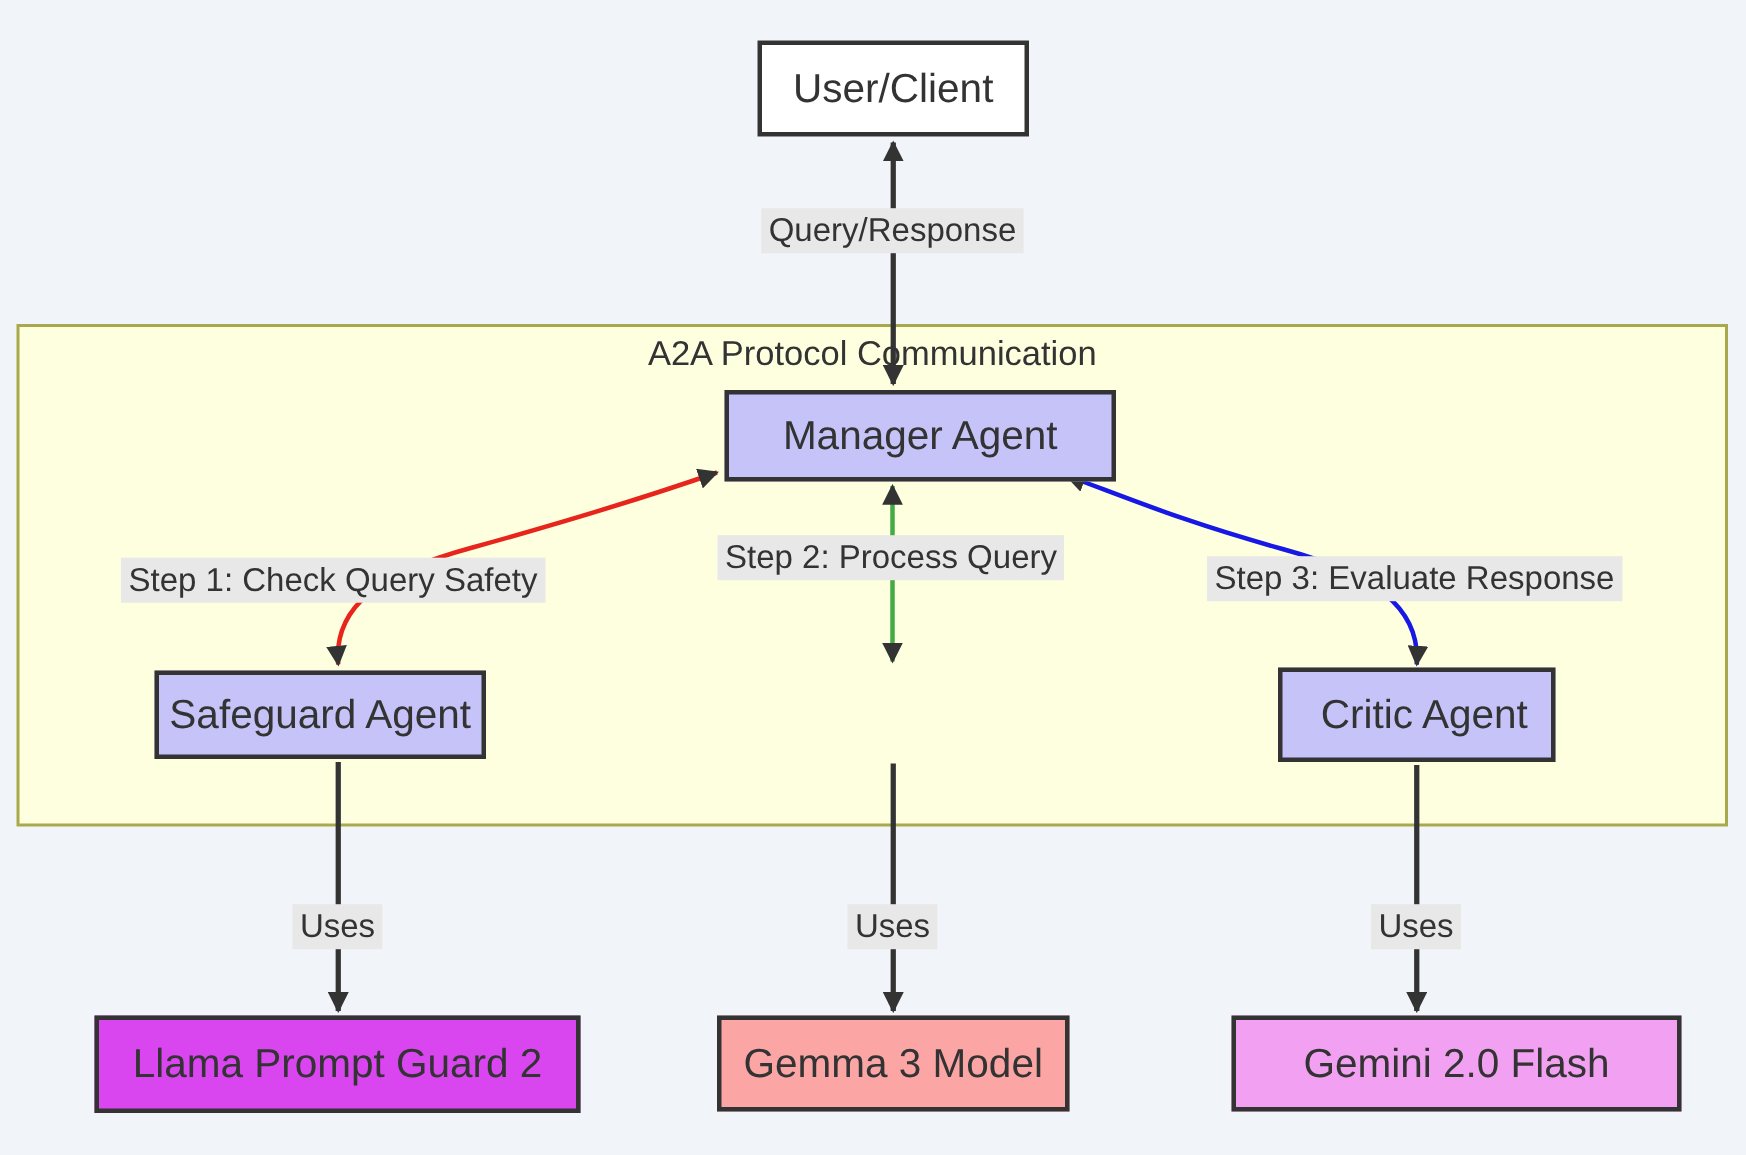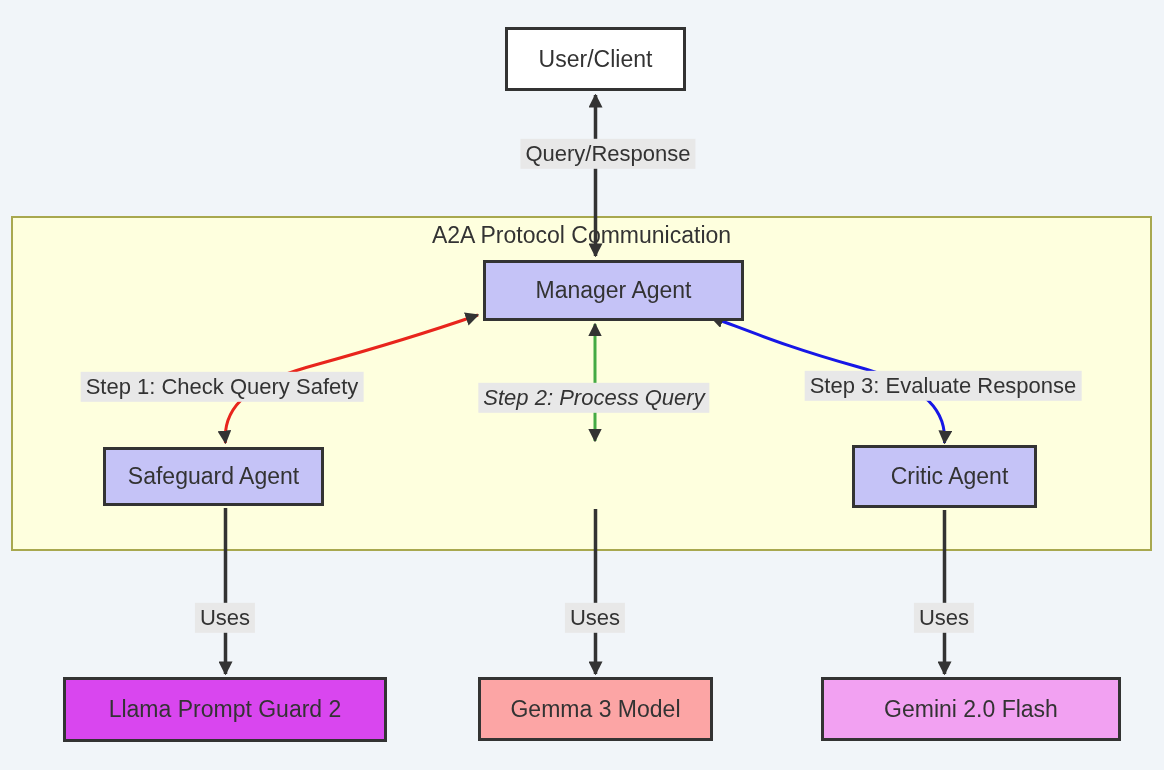--- a/index.html
+++ b/index.html
@@ -45,21 +45,21 @@
     white-space:nowrap;
     z-index:3;
   }
   .node{
     position:absolute;
     box-sizing:border-box;
     border:3px solid #333333;
     display:flex;
     align-items:center;
     justify-content:center;
-    font-size:23px;
+    font-size:27px;
     color:#333333;
     white-space:nowrap;
     z-index:4;
   }
   .node-user    {left:505px;top:27px; width:181px;height:64px;background:#ffffff;}
   .node-manager {left:483px;top:260px;width:261px;height:61px;background:#c5c3f7;}
   .node-safeguard{left:103px;top:447px;width:221px;height:59px;background:#c5c3f7;}
   .node-processor{left:478px;top:445px;width:235px;height:62px;background:#c5c3f7;}
   .node-critic  {left:852px;top:445px;width:185px;height:63px;background:#c5c3f7;padding-left:10px;}
   .node-llama   {left:63px; top:677px;width:324px;height:65px;background:#d946ef;}
@@ -98,25 +98,25 @@
 
     <path d="M 944.5 443 C 947 405 917 383 855 366 C 790 348 757 334 711 317" fill="none" stroke-width="3" marker-start="url(#ah-blue)" marker-end="url(#ah-blue)" stroke="#1717e6"></path>
 
     <path d="M 225.5 508 L 225.5 674" fill="none" stroke-width="3.5" marker-end="url(#ah-black)" stroke="#333333"></path>
 
     <path d="M 595.5 509 L 595.5 674" fill="none" stroke-width="3.5" marker-end="url(#ah-black)" stroke="#333333"></path>
 
     <path d="M 944.5 510 L 944.5 674" fill="none" stroke-width="3.5" marker-end="url(#ah-black)" stroke="#333333"></path>
   </svg>
 
-  <div class="edge-label" style="left:595px;top:154px;margin-left:13px;">Query/Response</div>
+  <div class="edge-label" style="left:595px;top:154px;">Query/Response</div>
 
   <div class="edge-label" style="left:222px;top:387px;">Step 1: Check Query Safety</div>
 
-  <div class="edge-label" style="left:594px;top:398px;font-style:italic;">Step 2: Process Query</div>
+  <div class="edge-label" style="left:594px;top:372px;">Step 2: Process Query</div>
 
   <div class="edge-label" style="left:943px;top:386px;">Step 3: Evaluate Response</div>
 
   <div class="edge-label" style="left:225px;top:618px;">Uses</div>
 
   <div class="edge-label" style="left:595px;top:618px;">Uses</div>
 
   <div class="edge-label" style="left:944px;top:618px;">Uses</div>
 
   <div class="node node-user">

